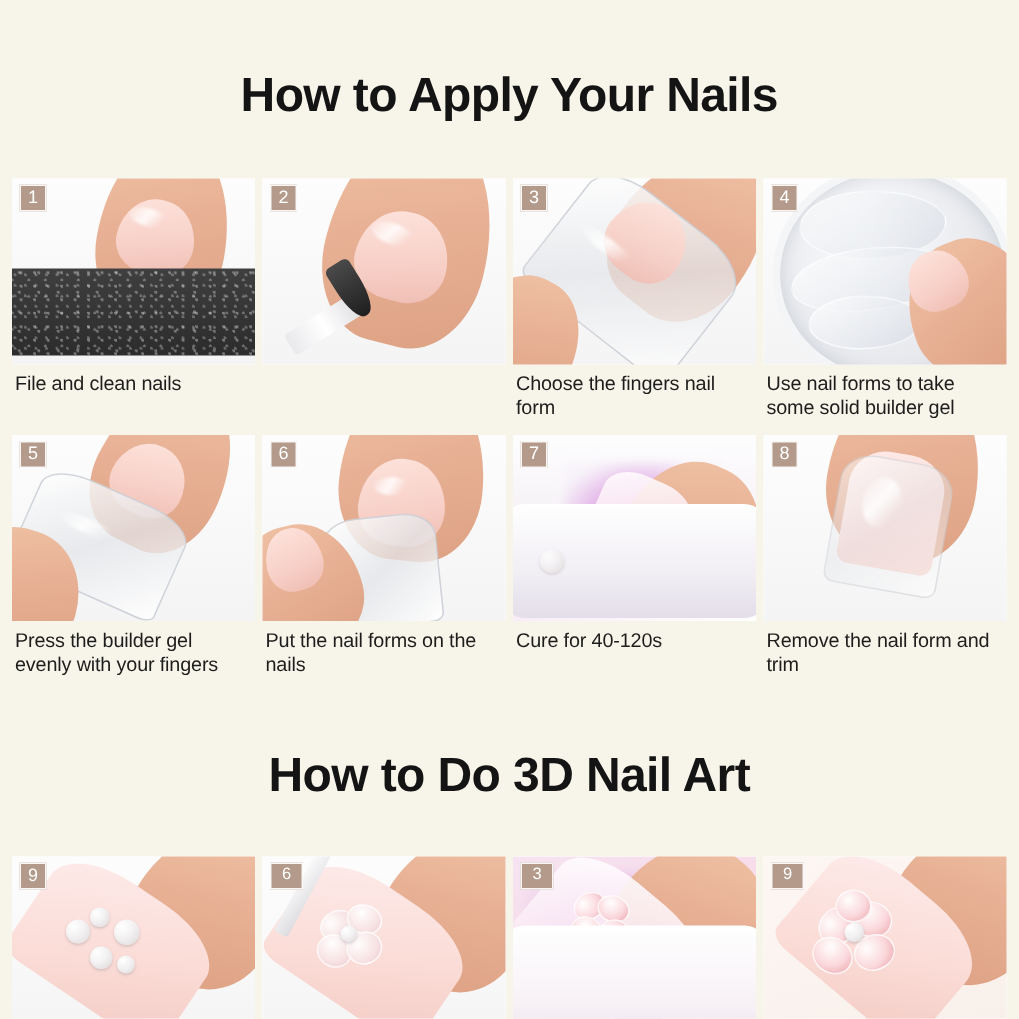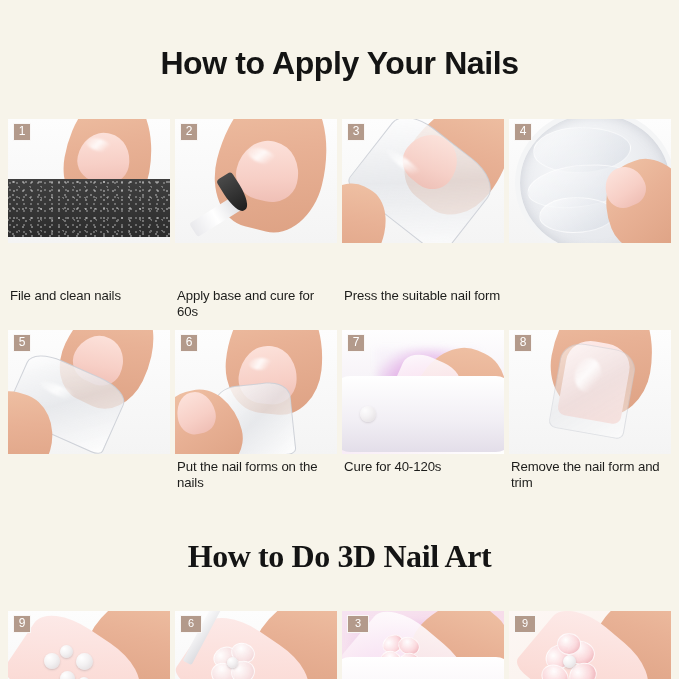--- a/index.html
+++ b/index.html
@@ -22,21 +22,21 @@
   }
   .section-title {
     text-align: center;
     font-size: 32px;
     font-weight: bold;
     color: #141414;
     letter-spacing: -0.4px;
     line-height: 1;
   }
   #title-extend { padding-top: 26px; padding-bottom: 18px; }
-  #title-3dart  { padding-top: 16px; padding-bottom: 17px; font-family: Liberation Serif, serif; }
+  #title-3dart  { padding-top: 16px; padding-bottom: 17px; }
 
   .grid {
     display: grid;
     grid-template-columns: repeat(4, 1fr);
     column-gap: 5px;
     row-gap: 0px;
     padding: 0 8px;
     box-sizing: border-box;
   }
   .cell {
@@ -70,21 +70,21 @@
   .badge.wide { width: 22px; font-size: 11px; }
   .caption {
     font-size: 13.2px;
     line-height: 16px;
     color: #1d1d1b;
     padding: 5px 2px 0 2px;
     letter-spacing: -0.1px;
     min-height: 44px;
     white-space: pre-line;
   }
-  .row-1 .caption { min-height: 42px; margin-top: 40px; }
+  .row-1 .caption { min-height: 42px; }
 
   
   .scene { position: absolute; inset: 0; }
 
   
   .finger {
     position: absolute;
     border-radius: 46% 46% 40% 40% / 60% 60% 40% 40%;
     background: linear-gradient(160deg, #f0c3a6 0%, #e8b195 45%, #dda183 100%);
   }
@@ -212,68 +212,69 @@
         <div class="scene">
           <div class="bg-white"></div>
           <div class="finger" style="left:44px; top:-34px; width:108px; height:146px; transform:rotate(14deg);"></div>
           <div class="nail" style="left:62px; top:22px; width:62px; height:60px; transform:rotate(14deg);"></div>
           <div class="shine" style="left:72px; top:30px; width:30px; height:14px; transform:rotate(20deg);"></div>
           <div class="brush-handle" style="left:14px; top:88px; width:58px; height:16px; transform:rotate(-32deg);"></div>
           <div class="brush-tip" style="left:50px; top:54px; width:18px; height:40px; transform:rotate(-32deg);"></div>
         </div>
         <div class="badge">2</div>
       </div>
-      <div class="caption">Apply base and cure for 60s</div>
     </div>
 
     <div class="cell">
       <div class="thumb">
         <div class="scene">
           <div class="bg-white"></div>
           <div class="finger" style="left:72px; top:-22px; width:92px; height:118px; transform:rotate(38deg);"></div>
           <div class="clearform" style="left:20px; top:14px; width:120px; height:96px; transform:rotate(38deg);"></div>
           <div class="nail" style="left:62px; top:16px; width:54px; height:52px; transform:rotate(38deg); opacity:0.92;"></div>
           <div class="finger" style="left:-34px; top:64px; width:78px; height:86px; transform:rotate(28deg);"></div>
           <div class="shine" style="left:40px; top:40px; width:46px; height:10px; transform:rotate(38deg);"></div>
         </div>
         <div class="badge">3</div>
       </div>
-      <div class="caption">Press the suitable nail form</div>
+      <div class="caption">Choose the fingers nail form</div>
     </div>
 
     <div class="cell">
       <div class="thumb">
         <div class="scene">
           <div class="bg-white"></div>
           <div class="jar"></div>
           <div class="gel-blob" style="left:24px; top:8px; width:96px; height:44px;"></div>
           <div class="gel-blob" style="left:18px; top:46px; width:106px; height:40px; transform:rotate(-6deg);"></div>
           <div class="gel-blob" style="left:30px; top:78px; width:74px; height:34px;"></div>
           <div class="finger" style="left:96px; top:40px; width:86px; height:90px; transform:rotate(-22deg);"></div>
           <div class="nail" style="left:96px; top:48px; width:40px; height:40px; transform:rotate(-22deg);"></div>
         </div>
         <div class="badge">4</div>
       </div>
+      <div class="caption">Use nail forms to take some solid builder gel</div>
     </div>
   </div>
 
   <div class="grid row-2">
 
     <div class="cell">
       <div class="thumb">
         <div class="scene">
           <div class="bg-white"></div>
           <div class="finger" style="left:58px; top:-34px; width:86px; height:112px; transform:rotate(26deg);"></div>
           <div class="nail" style="left:66px; top:6px; width:50px; height:48px; transform:rotate(26deg);"></div>
           <div class="clearform" style="left:6px; top:36px; width:104px; height:70px; transform:rotate(24deg);"></div>
           <div class="finger" style="left:-40px; top:62px; width:86px; height:78px; transform:rotate(16deg);"></div>
           <div class="shine" style="left:30px; top:56px; width:42px; height:10px; transform:rotate(24deg);"></div>
         </div>
         <div class="badge">5</div>
       </div>
+      <div class="caption">Press the builder gel evenly with your fingers</div>
     </div>
 
     <div class="cell">
       <div class="thumb">
         <div class="scene">
           <div class="bg-white"></div>
           <div class="finger" style="left:52px; top:-38px; width:96px; height:122px; transform:rotate(6deg);"></div>
           <div class="nail" style="left:64px; top:16px; width:58px; height:58px; transform:rotate(6deg);"></div>
           <div class="clearform" style="left:42px; top:54px; width:74px; height:72px; transform:rotate(-6deg);"></div>
           <div class="finger" style="left:-18px; top:60px; width:84px; height:84px; transform:rotate(-14deg);"></div>

